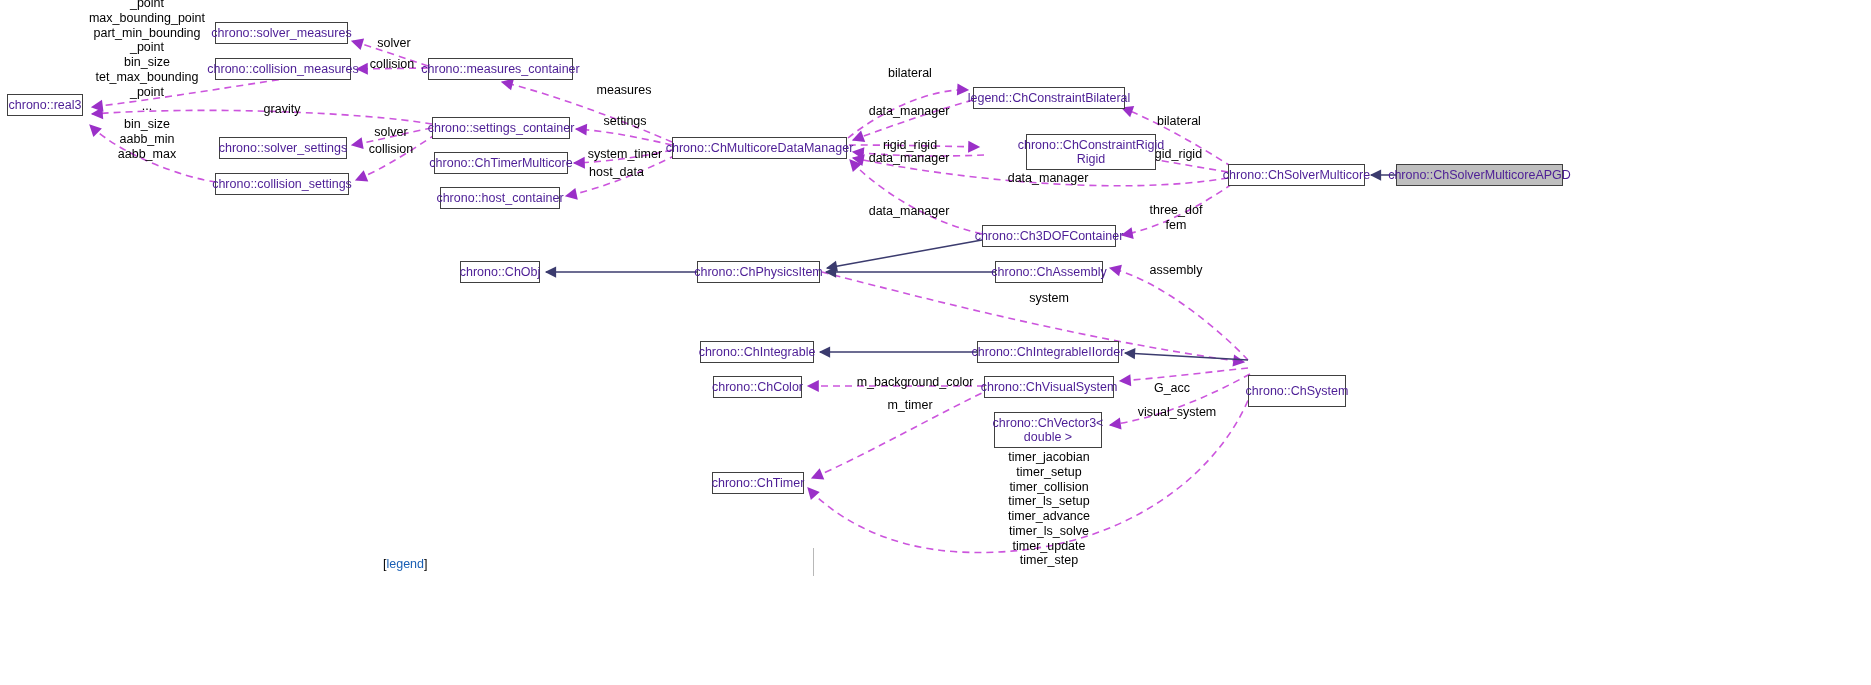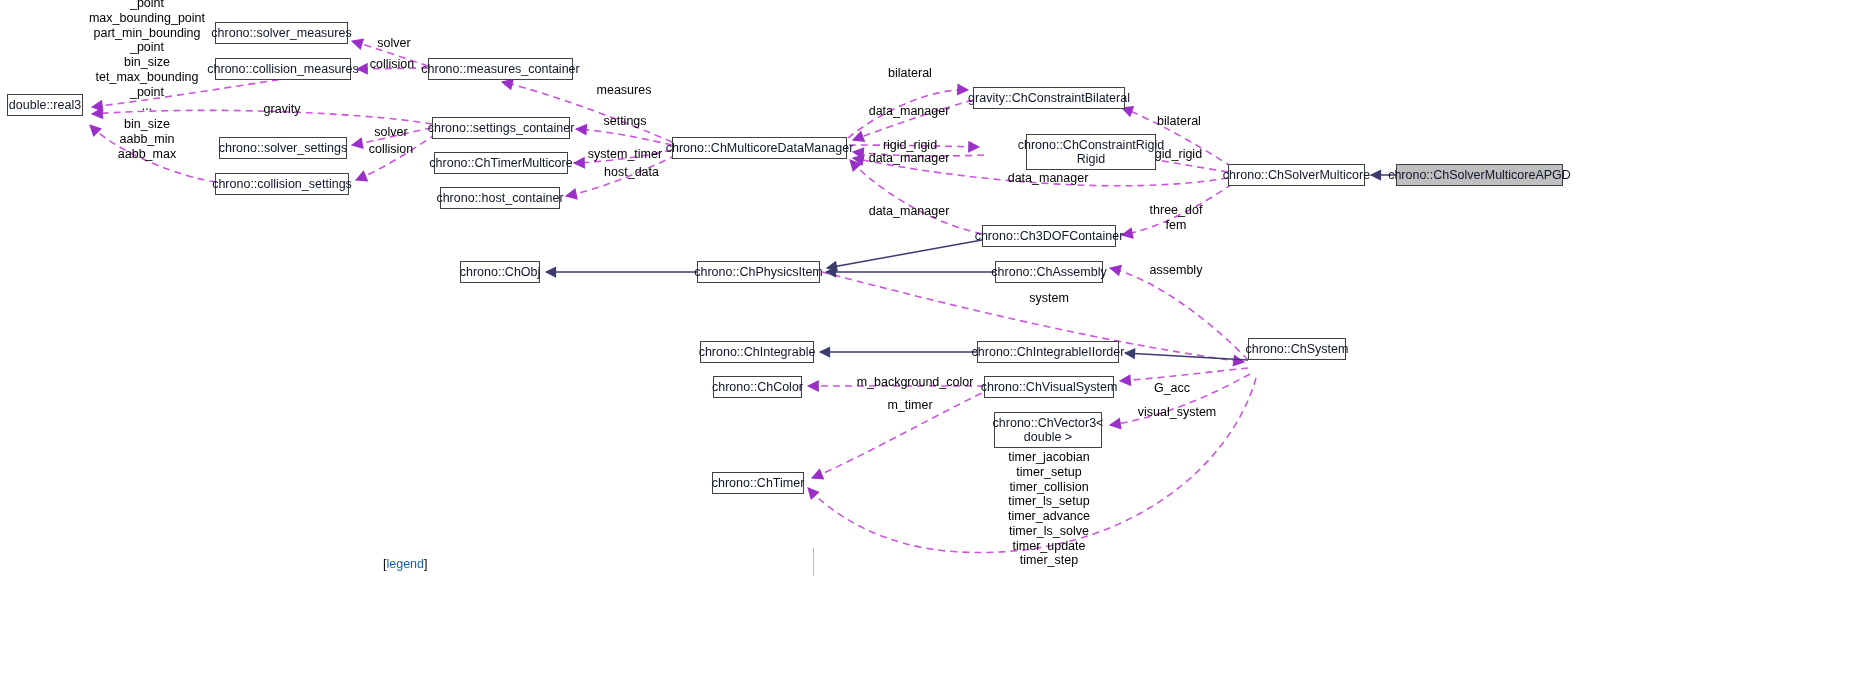--- a/index.html
+++ b/index.html
@@ -24,21 +24,21 @@
     top: 0;
     width: 1871px;
     height: 685px;
     pointer-events: none;
   }
   .node {
     position: absolute;
     box-sizing: border-box;
     border: 1px solid #404040;
     background: #ffffff;
-    color: #0f172a;
+    color: #4c1d95;
     font-size: 12.5px;
     line-height: 1.12;
     text-align: center;
     display: flex;
     align-items: center;
     justify-content: center;
     white-space: pre-line;
     padding: 1px 16px;
     z-index: 5;
   }
@@ -157,42 +157,42 @@
 
       <path d="M 977 352 L 820 352"></path>
 
       <path d="M 1248 360 L 1125 353"></path>
     </g>
   </svg>
 
   <div class="divider" style="left:813px; top:548px; height:28px;"></div>
 
   <div id="node-layer">
-      <div class="node" style="left: 7px; top: 94px; width: 76px; height: 22px;">double::real3</div>
+      <div class="node" style="left: 7px; top: 94px; width: 76px; height: 22px;">chrono::real3</div>
       <div class="node" style="left: 215px; top: 22px; width: 133px; height: 22px;">chrono::solver_measures</div>
       <div class="node" style="left: 215px; top: 58px; width: 136px; height: 22px;">chrono::collision_measures</div>
       <div class="node" style="left: 428px; top: 58px; width: 145px; height: 22px;">chrono::measures_container</div>
       <div class="node" style="left: 432px; top: 117px; width: 138px; height: 22px;">chrono::settings_container</div>
       <div class="node" style="left: 219px; top: 137px; width: 128px; height: 22px;">chrono::solver_settings</div>
       <div class="node" style="left: 434px; top: 152px; width: 134px; height: 22px;">chrono::ChTimerMulticore</div>
       <div class="node" style="left: 215px; top: 173px; width: 134px; height: 22px;">chrono::collision_settings</div>
       <div class="node" style="left: 440px; top: 187px; width: 120px; height: 22px;">chrono::host_container</div>
       <div class="node" style="left: 672px; top: 137px; width: 175px; height: 22px;">chrono::ChMulticoreDataManager</div>
-      <div class="node" style="left: 973px; top: 87px; width: 152px; height: 22px;">gravity::ChConstraintBilateral</div>
+      <div class="node" style="left: 973px; top: 87px; width: 152px; height: 22px;">legend::ChConstraintBilateral</div>
       <div class="node" style="left: 1026px; top: 134px; width: 130px; height: 36px;">chrono::ChConstraintRigid
 Rigid</div>
       <div class="node" style="left: 1228px; top: 164px; width: 137px; height: 22px;">chrono::ChSolverMulticore</div>
       <div class="node current" style="left: 1396px; top: 164px; width: 167px; height: 22px;">chrono::ChSolverMulticoreAPGD</div>
       <div class="node" style="left: 982px; top: 225px; width: 134px; height: 22px;">chrono::Ch3DOFContainer</div>
       <div class="node" style="left: 460px; top: 261px; width: 80px; height: 22px;">chrono::ChObj</div>
       <div class="node" style="left: 697px; top: 261px; width: 123px; height: 22px;">chrono::ChPhysicsItem</div>
       <div class="node" style="left: 995px; top: 261px; width: 108px; height: 22px;">chrono::ChAssembly</div>
       <div class="node" style="left: 700px; top: 341px; width: 114px; height: 22px;">chrono::ChIntegrable</div>
       <div class="node" style="left: 977px; top: 341px; width: 142px; height: 22px;">chrono::ChIntegrableIIorder</div>
-      <div class="node" style="left: 1248px; top: 338px; width: 98px; height: 22px;">chrono::ChSystem</div>
+      <div class="node" style="left: 1248px; top: 375px; width: 98px; height: 32px;">chrono::ChSystem</div>
       <div class="node" style="left: 713px; top: 376px; width: 89px; height: 22px;">chrono::ChColor</div>
       <div class="node" style="left: 984px; top: 376px; width: 130px; height: 22px;">chrono::ChVisualSystem</div>
       <div class="node" style="left: 994px; top: 412px; width: 108px; height: 36px;">chrono::ChVector3&lt;
 double &gt;</div>
       <div class="node" style="left: 712px; top: 472px; width: 92px; height: 22px;">chrono::ChTimer</div>
     </div>
 
   <div id="label-layer">
       <div class="edge-label" style="left: 84px; top: -4px; width: 126px; text-align: center;">_point
 max_bounding_point
@@ -206,21 +206,21 @@
 aabb_min
 aabb_max</div>
       <div class="edge-label" style="left: 370px; top: 36px; width: 48px; text-align: center;">solver</div>
       <div class="edge-label" style="left: 362px; top: 57px; width: 60px; text-align: center;">collision</div>
       <div class="edge-label" style="left: 256px; top: 102px; width: 52px; text-align: center;">gravity</div>
       <div class="edge-label" style="left: 367px; top: 125px; width: 48px; text-align: center;">solver</div>
       <div class="edge-label" style="left: 361px; top: 142px; width: 60px; text-align: center;">collision</div>
       <div class="edge-label" style="left: 591px; top: 83px; width: 66px; text-align: center;">measures</div>
       <div class="edge-label" style="left: 597px; top: 114px; width: 56px; text-align: center;">settings</div>
       <div class="edge-label" style="left: 580px; top: 147px; width: 90px; text-align: center;">system_timer</div>
-      <div class="edge-label" style="left: 589px; top: 165px; width: 70px; text-align: right;">host_data</div>
+      <div class="edge-label" style="left: 589px; top: 165px; width: 70px; text-align: left;">host_data</div>
       <div class="edge-label" style="left: 880px; top: 66px; width: 60px; text-align: center;">bilateral</div>
       <div class="edge-label" style="left: 861px; top: 104px; width: 96px; text-align: center;">data_manager</div>
       <div class="edge-label" style="left: 874px; top: 138px; width: 72px; text-align: center;">rigid_rigid</div>
       <div class="edge-label" style="left: 861px; top: 151px; width: 96px; text-align: center;">data_manager</div>
       <div class="edge-label" style="left: 1000px; top: 171px; width: 96px; text-align: center;">data_manager</div>
       <div class="edge-label" style="left: 861px; top: 204px; width: 96px; text-align: center;">data_manager</div>
       <div class="edge-label" style="left: 1149px; top: 114px; width: 60px; text-align: center;">bilateral</div>
       <div class="edge-label" style="left: 1139px; top: 147px; width: 72px; text-align: center;">rigid_rigid</div>
       <div class="edge-label" style="left: 1139px; top: 203px; width: 74px; text-align: center;">three_dof
 fem</div>

